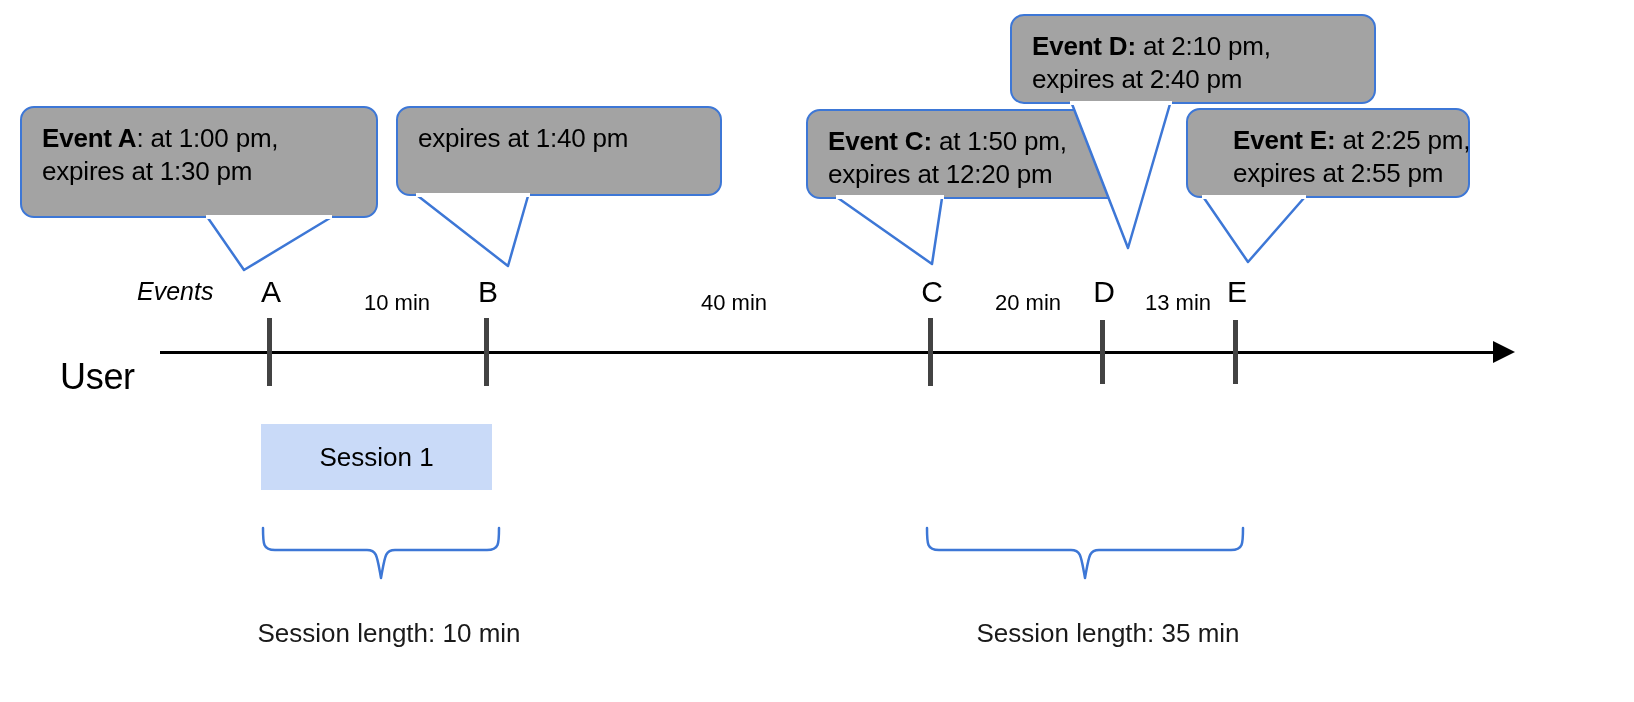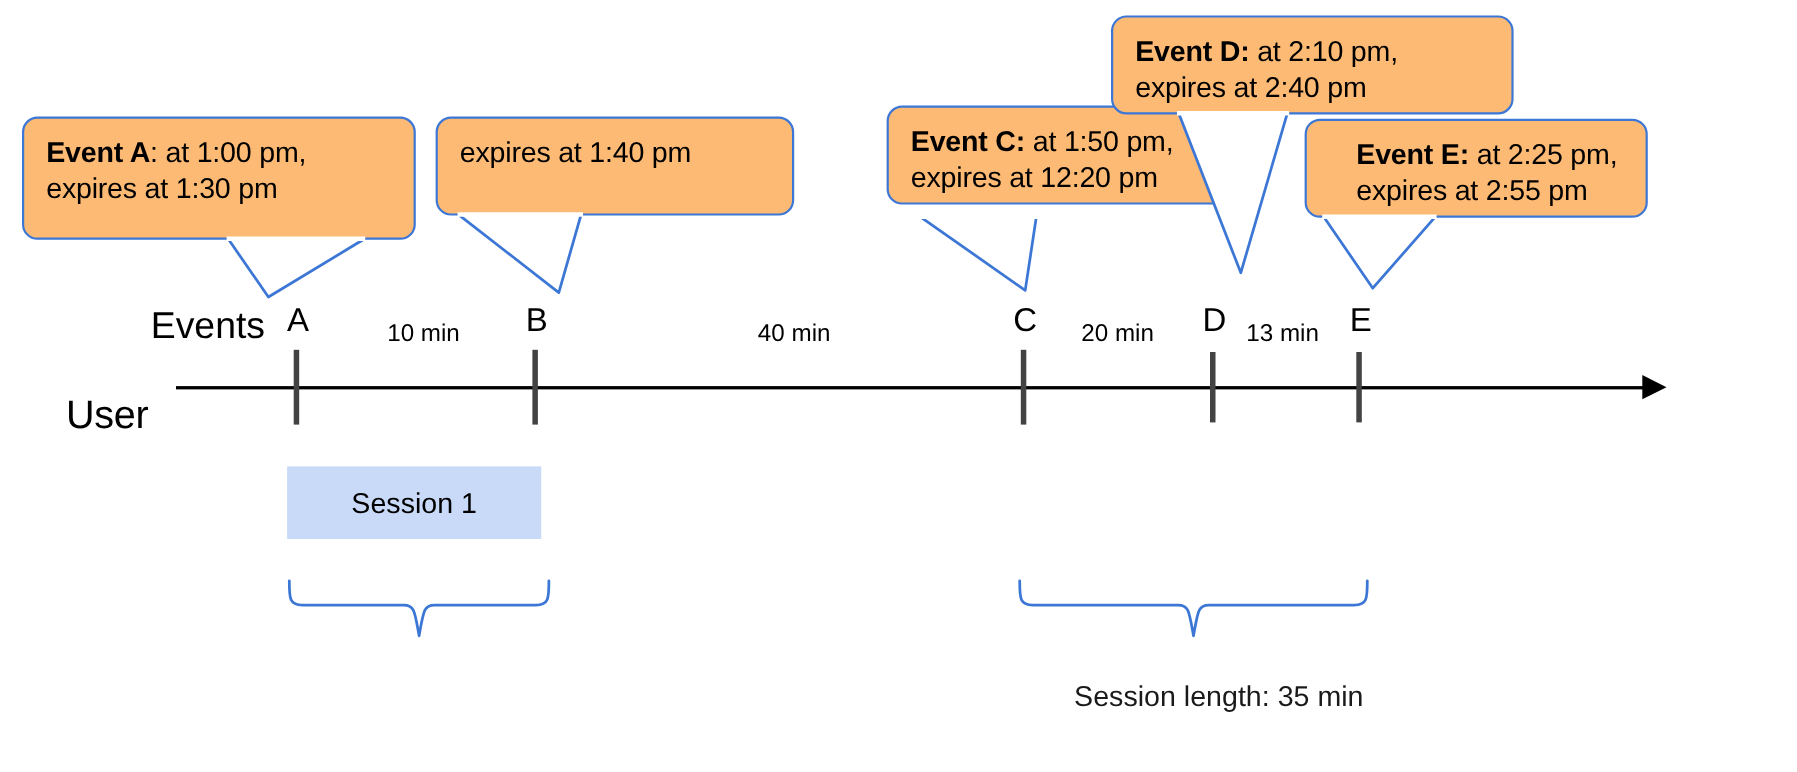--- a/index.html
+++ b/index.html
@@ -15,21 +15,21 @@
     font-family: "Liberation Sans", sans-serif;
     color: #000000;
     overflow: hidden;
   }
   
   .callout {
     position: absolute;
     box-sizing: border-box;
     border: 2.5px solid #3d77d6;
     border-radius: 14px;
-    background: #fdba74;
+    background: #a3a3a3;
     padding: 14px 18px 14px 20px;
     font-size: 26px;
     line-height: 1.28;
     letter-spacing: -0.2px;
     white-space: nowrap;
     z-index: 3;
   }
   .callout .ev { font-weight: bold; }
   .callout .ln { display: block; }
   
@@ -60,34 +60,36 @@
     background: #434343;
     z-index: 2;
   }
   .user-label {
     position: absolute;
     font-size: 36px;
     letter-spacing: -0.3px;
   }
   .events-label {
     position: absolute;
-    font-size: 34px;
+    font-size: 25px;
+    font-style: italic;
   }
   .ev-letter {
     position: absolute;
     font-size: 30px;
     text-align: center;
     transform: translateX(-50%);
   }
   .gap-label {
     position: absolute;
     font-size: 22px;
     text-align: center;
     transform: translateX(-50%);
     white-space: nowrap;
+    margin-left: 12px;
   }
   
   .session-bar {
     position: absolute;
     background: #c9daf8;
     display: flex;
     align-items: center;
     justify-content: center;
     font-size: 26px;
     color: #000000;
@@ -123,39 +125,39 @@
   </svg>
 
   <div class="callout" style="left:396px; top:106px; width:326px; height:90px;">
     <span class="ln">expires at 1:40 pm</span>
   </div>
   <svg class="tail" style="left:390px; top:188px; width:260px; height:100px;">
     <path d="M 28,8 L 118,78 L 138,8" fill="#ffffff" stroke="#3d77d6" stroke-width="2.5" stroke-linejoin="round"></path>
     <path d="M 26,7 L 140,7" stroke="#ffffff" stroke-width="4"></path>
   </svg>
 
-  <div class="callout" style="left:806px; top:96px; width:330px; height:90px;">
+  <div class="callout" style="left:806px; top:109px; width:330px; height:90px;">
     <span class="ln"><span class="ev">Event C:</span><span> at 1:50 pm,</span></span>
     <span class="ln">expires at 12:20 pm</span>
   </div>
   <svg class="tail" style="left:800px; top:190px; width:260px; height:100px;">
     <path d="M 38,8 L 132,74 L 142,8" fill="#ffffff" stroke="#3d77d6" stroke-width="2.5" stroke-linejoin="round"></path>
     <path d="M 36,7 L 144,7" stroke="#ffffff" stroke-width="4"></path>
   </svg>
 
   <div class="callout" style="left:1010px; top:14px; width:366px; height:90px;">
     <span class="ln"><span class="ev">Event D:</span><span> at 2:10 pm,</span></span>
     <span class="ln">expires at 2:40 pm</span>
   </div>
   <svg class="tail" style="left:1000px; top:96px; width:260px; height:180px;">
     <path d="M 72,8 L 128,152 L 170,8" fill="#ffffff" stroke="#3d77d6" stroke-width="2.5" stroke-linejoin="round"></path>
     <path d="M 70,7 L 172,7" stroke="#ffffff" stroke-width="4"></path>
   </svg>
 
-  <div class="callout" style="left:1186px; top:108px; width:312px; height:90px;padding-left:45px;">
+  <div class="callout" style="left:1186px; top:108px; width:284px; height:90px;padding-left:45px;">
     <span class="ln"><span class="ev">Event E:</span><span> at 2:25 pm,</span></span>
     <span class="ln">expires at 2:55 pm</span>
   </div>
   <svg class="tail" style="left:1180px; top:190px; width:220px; height:100px;">
     <path d="M 24,8 L 68,72 L 124,8" fill="#ffffff" stroke="#3d77d6" stroke-width="2.5" stroke-linejoin="round"></path>
     <path d="M 22,7 L 126,7" stroke="#ffffff" stroke-width="4"></path>
   </svg>
 
   <div class="events-label" style="left:137px; top:277px;">Events</div>
   <div class="user-label" style="left:60px; top:333px;margin-top:23px;">User</div>
@@ -182,15 +184,16 @@
 
   <div class="session-bar" style="left:261px; top:424px; width:231px; height:66px;">Session 1</div>
 
   <svg class="brace" style="left:255px; top:522px; width:250px; height:70px;">
     <path d="M 8,6 C 8,22 8,28 20,28 L 112,28 C 122,28 122,34 126,56 C 130,34 130,28 140,28 L 232,28 C 244,28 244,22 244,6" fill="none" stroke="#3d77d6" stroke-width="2.5" stroke-linecap="round" stroke-linejoin="round"></path>
   </svg>
   <svg class="brace" style="left:919px; top:522px; width:330px; height:70px;">
     <path d="M 8,6 C 8,22 8,28 20,28 L 152,28 C 162,28 162,34 166,56 C 170,34 170,28 180,28 L 312,28 C 324,28 324,22 324,6" fill="none" stroke="#3d77d6" stroke-width="2.5" stroke-linecap="round" stroke-linejoin="round"></path>
   </svg>
 
+  <div class="session-caption" style="left:389px; top:618px;">Session length: 10 min</div>
   <div class="session-caption" style="left:1108px; top:618px;">Session length: 35 min</div>
 
 </div>
 
 </body></html>

